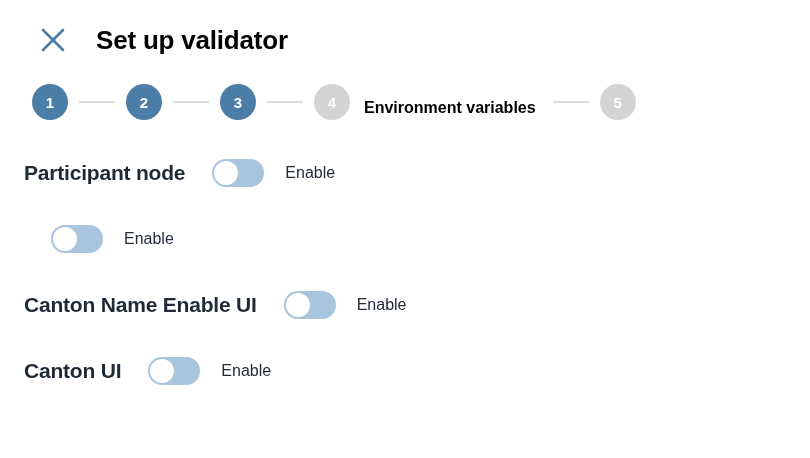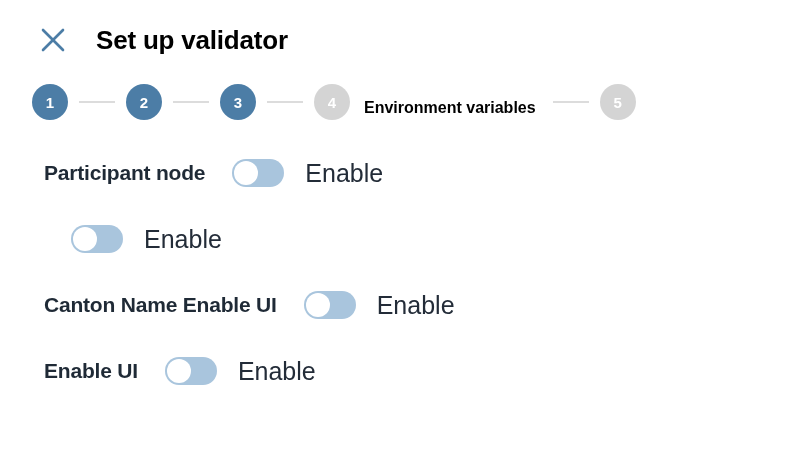--- a/index.html
+++ b/index.html
@@ -84,21 +84,21 @@
     font-size: 16px;
     font-weight: bold;
     color: #000000;
     margin: 12px 6px 0 14px;
     white-space: nowrap;
   }
 
   
   .rows {
     margin-top: 18px;
-    padding-left: 44px;
+    padding-left: 24px;
   }
   .toggle-row {
     display: flex;
     align-items: center;
     height: 66px;
   }
   .row-label {
     font-size: 21px;
     font-weight: bold;
     color: #1f2a36;
@@ -118,21 +118,21 @@
   .switch .knob {
     position: absolute;
     top: 2px;
     left: 2px;
     width: 24px;
     height: 24px;
     border-radius: 50%;
     background: #ffffff;
   }
   .row-enable {
-    font-size: 25px;
+    font-size: 16px;
     font-weight: normal;
     color: #232c38;
     margin-left: 21px;
     white-space: nowrap;
   }
 </style>
 </head>
 <body>
 
 <div class="page">
@@ -191,21 +191,21 @@
 
     <div class="toggle-row">
       <div class="row-label">Canton Name Enable UI</div>
       <div class="switch">
         <div class="knob"></div>
       </div>
       <div class="row-enable">Enable</div>
     </div>
 
     <div class="toggle-row">
-      <div class="row-label">Enable UI</div>
+      <div class="row-label">Canton UI</div>
       <div class="switch">
         <div class="knob"></div>
       </div>
       <div class="row-enable">Enable</div>
     </div>
 
   </div>
 </div>
 
 </body></html>

